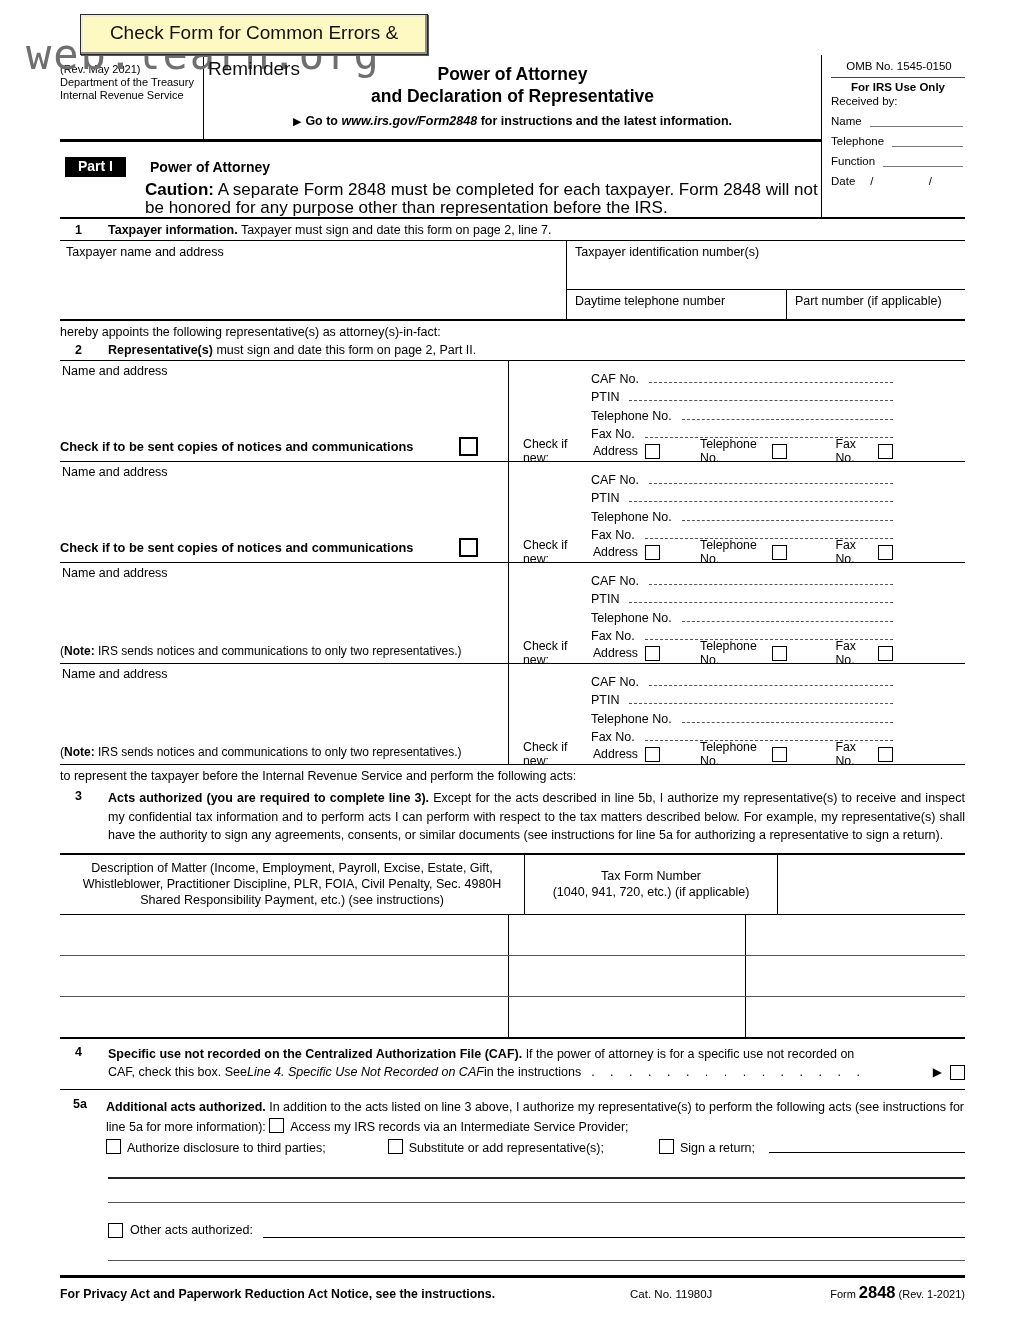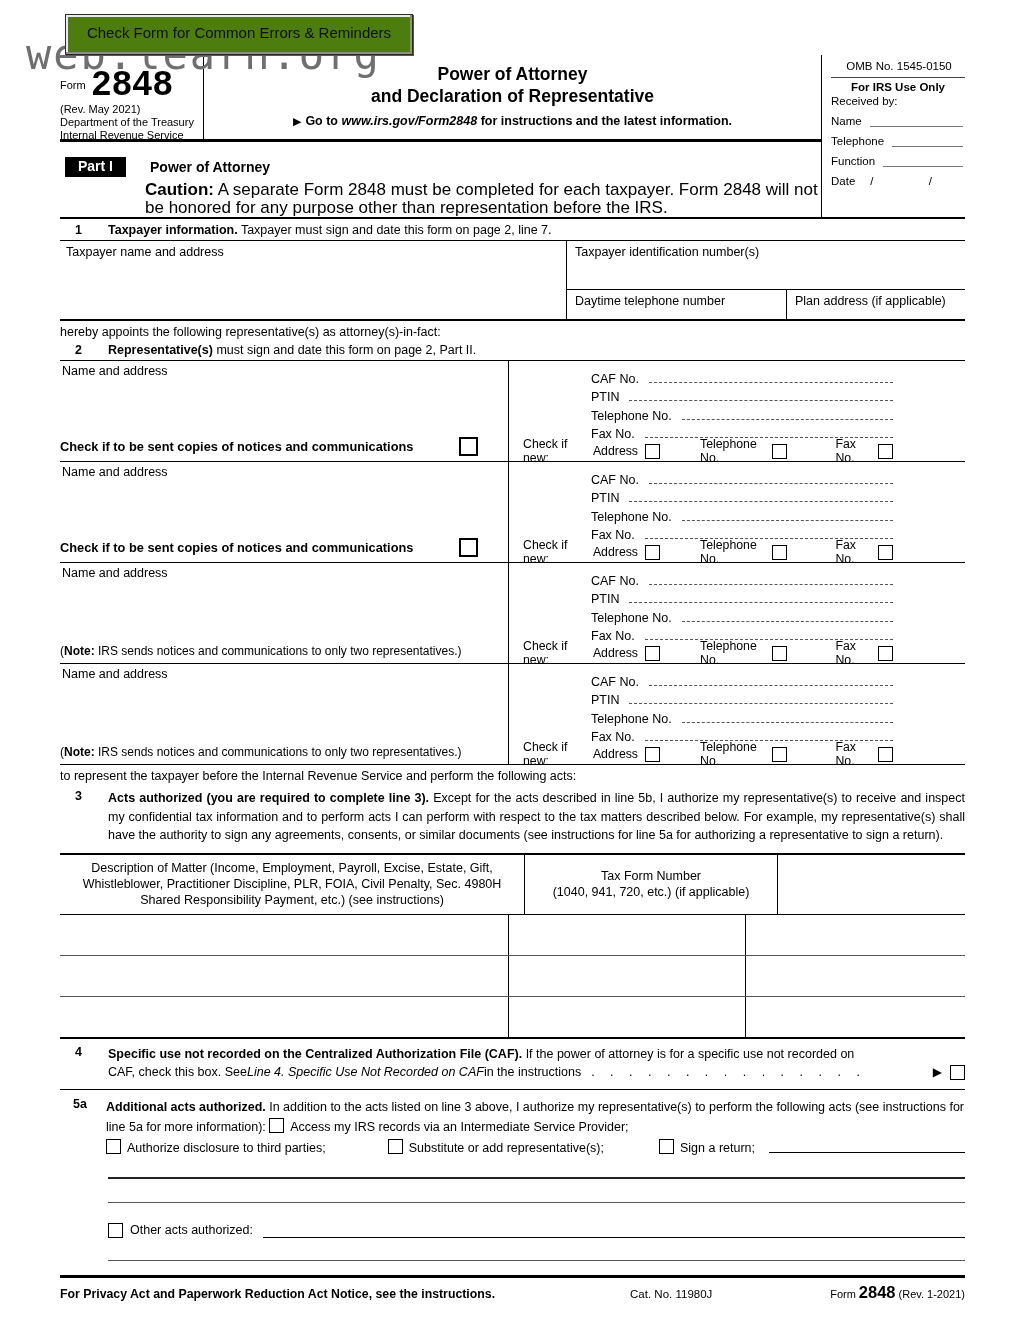--- a/index.html
+++ b/index.html
@@ -8,25 +8,25 @@
     font-family:"Liberation Sans","DejaVu Sans",sans-serif;color:#000;
     font-size:12.5px;overflow:hidden;
   }
   
   .watermark{
     position:absolute;top:30px;left:26px;z-index:2;
     font-family:"DejaVu Sans Mono",monospace;font-size:42px;color:#6f6f6f;
     letter-spacing:2px;pointer-events:none;
   }
   .check-btn{
-    position:absolute;top:14px;left:65px;z-index:3;
-    width:346px;height:39px;background:#4d7c0f;
+    position:absolute;top:14px;left:80px;z-index:3;
+    width:346px;height:39px;background:#fef9c3;
     border:1.5px solid #2a2a26;
     box-shadow:inset -2px -2px 0 #8f8f85, inset 2px 2px 0 #ecece4, 1px 1px 0 #555;
-    font-family:"Liberation Sans",sans-serif;font-size:15px;color:#111;
+    font-family:"Liberation Sans",sans-serif;font-size:19px;color:#111;
     text-align:center;line-height:36px;cursor:pointer;
   }
   
   .header-section{margin:55px 60px 0;display:flex;border-bottom:2.5px solid #000;}
   .header-main{flex:1;display:flex;flex-direction:column;}
   .title-band{display:flex;border-bottom:3px solid #000;height:84px;}
   .form-id{width:143px;border-right:1.5px solid #000;padding-top:8px;}
   .form-word{font-size:11px;vertical-align:6px;}
   .form-number-big{font-size:35px;font-weight:bold;letter-spacing:1px;margin-left:6px;}
   .form-id .sub{font-size:11px;line-height:13px;}
@@ -124,21 +124,20 @@
 
 <div class="page">
 
   <div class="watermark">web.learn.org</div>
   <div class="check-btn">Check Form for Common Errors &amp; Reminders</div>
 
   <div class="header-section">
     <div class="header-main">
       <div class="title-band">
         <div class="form-id">
-          <div><span class="form-word">Form</span><span class="form-number-big">2848</span></div>
           <div class="sub">(Rev. May 2021)</div>
           <div class="sub">Department of the Treasury</div>
           <div class="sub">Internal Revenue Service</div>
         </div>
         <div class="title-center">
           <div class="main-title">Power of Attorney</div>
           <div class="main-title">and Declaration of Representative</div>
           <div class="goto-line">
             <span class="arrow">▶</span><span>Go to </span><span class="goto-url it">www.irs.gov/Form2848</span><span> for instructions and the latest information.</span>
           </div>
@@ -181,21 +180,21 @@
     <span class="num">1</span>
     <span><b>Taxpayer information.</b><span> Taxpayer must sign and date this form on page 2, line 7.</span></span>
   </div>
 
   <div class="tax-grid">
     <div class="tax-left">Taxpayer name and address</div>
     <div class="tax-right">
       <div class="tin-cell">Taxpayer identification number(s)</div>
       <div class="tax-bottom">
         <div class="daytime-cell">Daytime telephone number</div>
-        <div class="plan-cell">Plan address (if applicable)</div>
+        <div class="plan-cell">Part number (if applicable)</div>
       </div>
     </div>
   </div>
 
   <div class="plain-line">hereby appoints the following representative(s) as attorney(s)-in-fact:</div>
 
   <div class="numrow b1">
     <span class="num">2</span>
     <span><b>Representative(s)</b><span> must sign and date this form on page 2, Part II.</span></span>
   </div>

